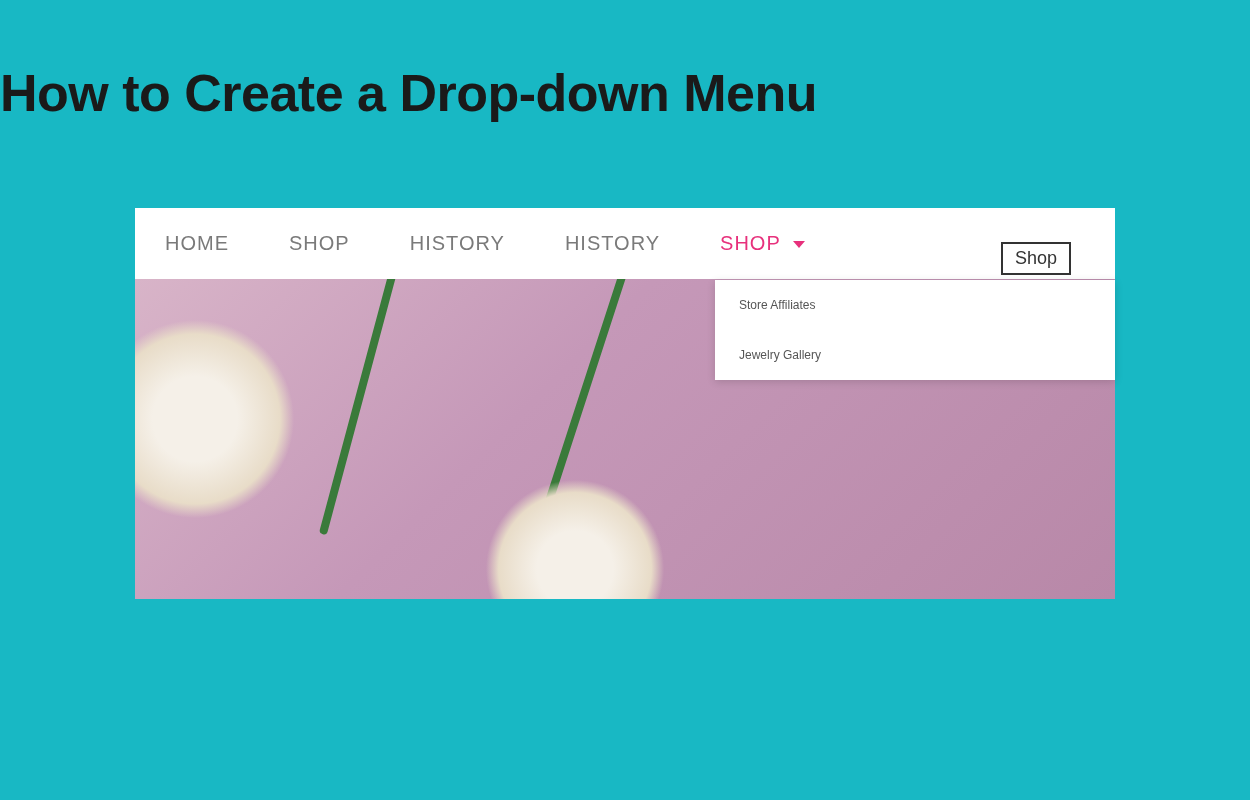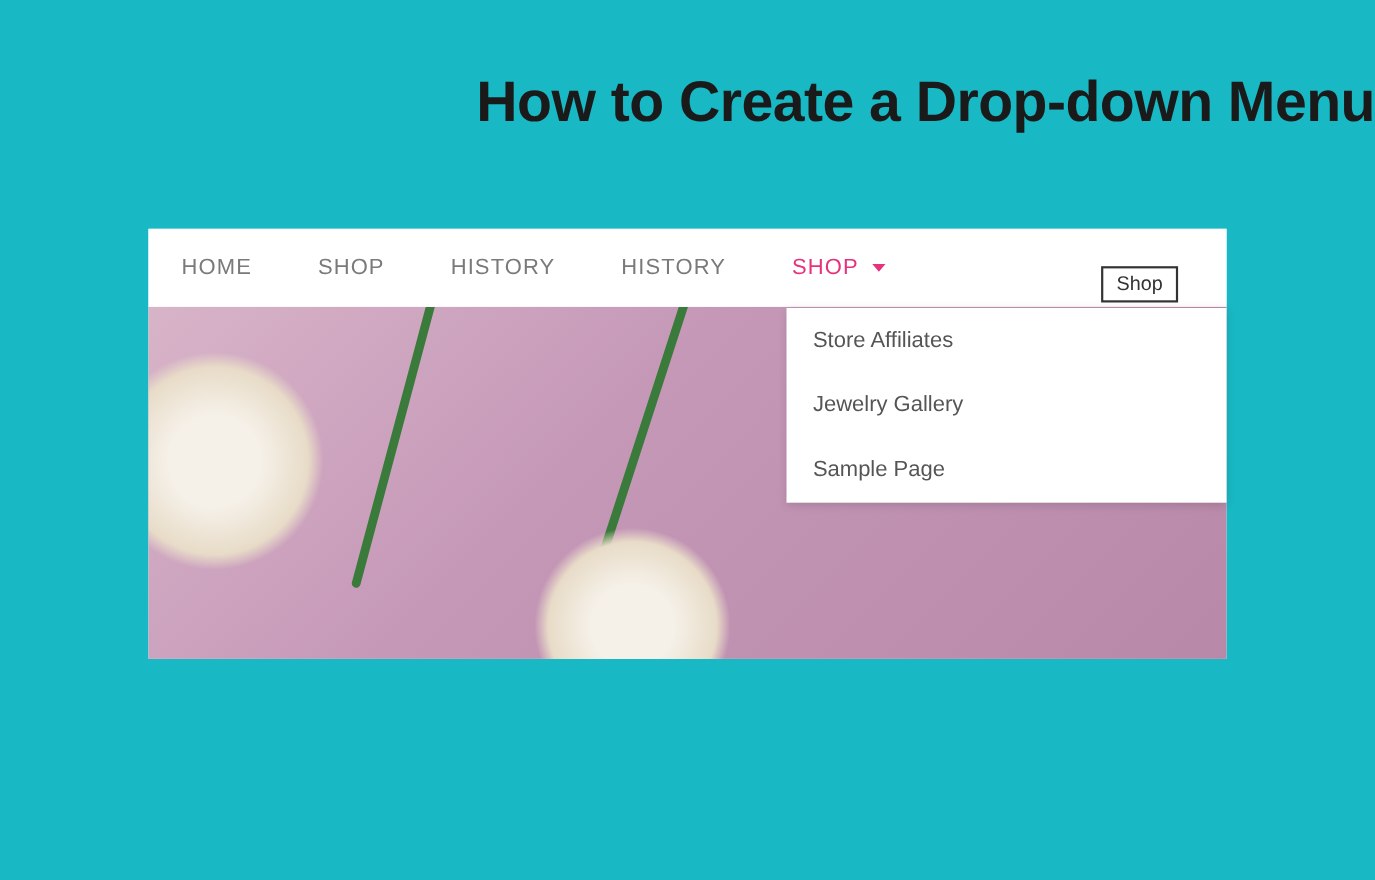--- a/index.html
+++ b/index.html
@@ -4,34 +4,35 @@
 <style>
   * { margin: 0; padding: 0; box-sizing: border-box; }
   body {
     width: 1250px;
     height: 800px;
     background: #18b8c4;
     font-family: Arial, Helvetica, sans-serif;
     overflow: hidden;
   }
   .title {
-    text-align: right;
+    text-align: left;
     font-size: 52px;
     font-weight: 700;
     color: #1a1a1a;
     line-height: 1.3;
     padding-top: 60px;
     font-family: 'Segoe UI', Arial, sans-serif;
     letter-spacing: -0.5px;
   }
   .screenshot {
     width: 980px;
     margin: 80px auto 0;
     background: #fff;
     position: relative;
+    border-radius: 32px;
   }
   .navbar {
     background: #fff;
     display: flex;
     align-items: center;
     padding: 24px 30px;
     gap: 60px;
   }
   .nav-item {
     font-size: 20px;
@@ -102,21 +103,21 @@
     right: 44px;
     background: #fff;
     border: 2px solid #333;
     padding: 4px 12px;
     font-size: 18px;
     color: #333;
     z-index: 11;
   }
   .dropdown-item {
     padding: 18px 24px;
-    font-size: 20px;
+    font-size: 12px;
     color: #555;
     cursor: pointer;
   }
   .dropdown-item:first-of-type {
     padding-top: 22px;
   }
 </style>
 </head>
 <body>
 
@@ -138,15 +139,14 @@
 
   <div class="hero">
     <div class="stem1"></div>
     <div class="stem2"></div>
   </div>
 
   <div class="dropdown">
     <div class="tooltip-box">Shop</div>
     <div class="dropdown-item">Store Affiliates</div>
     <div class="dropdown-item">Jewelry Gallery</div>
-    <div class="dropdown-item">Sample Page</div>
   </div>
 </div>
 
 </body></html>

